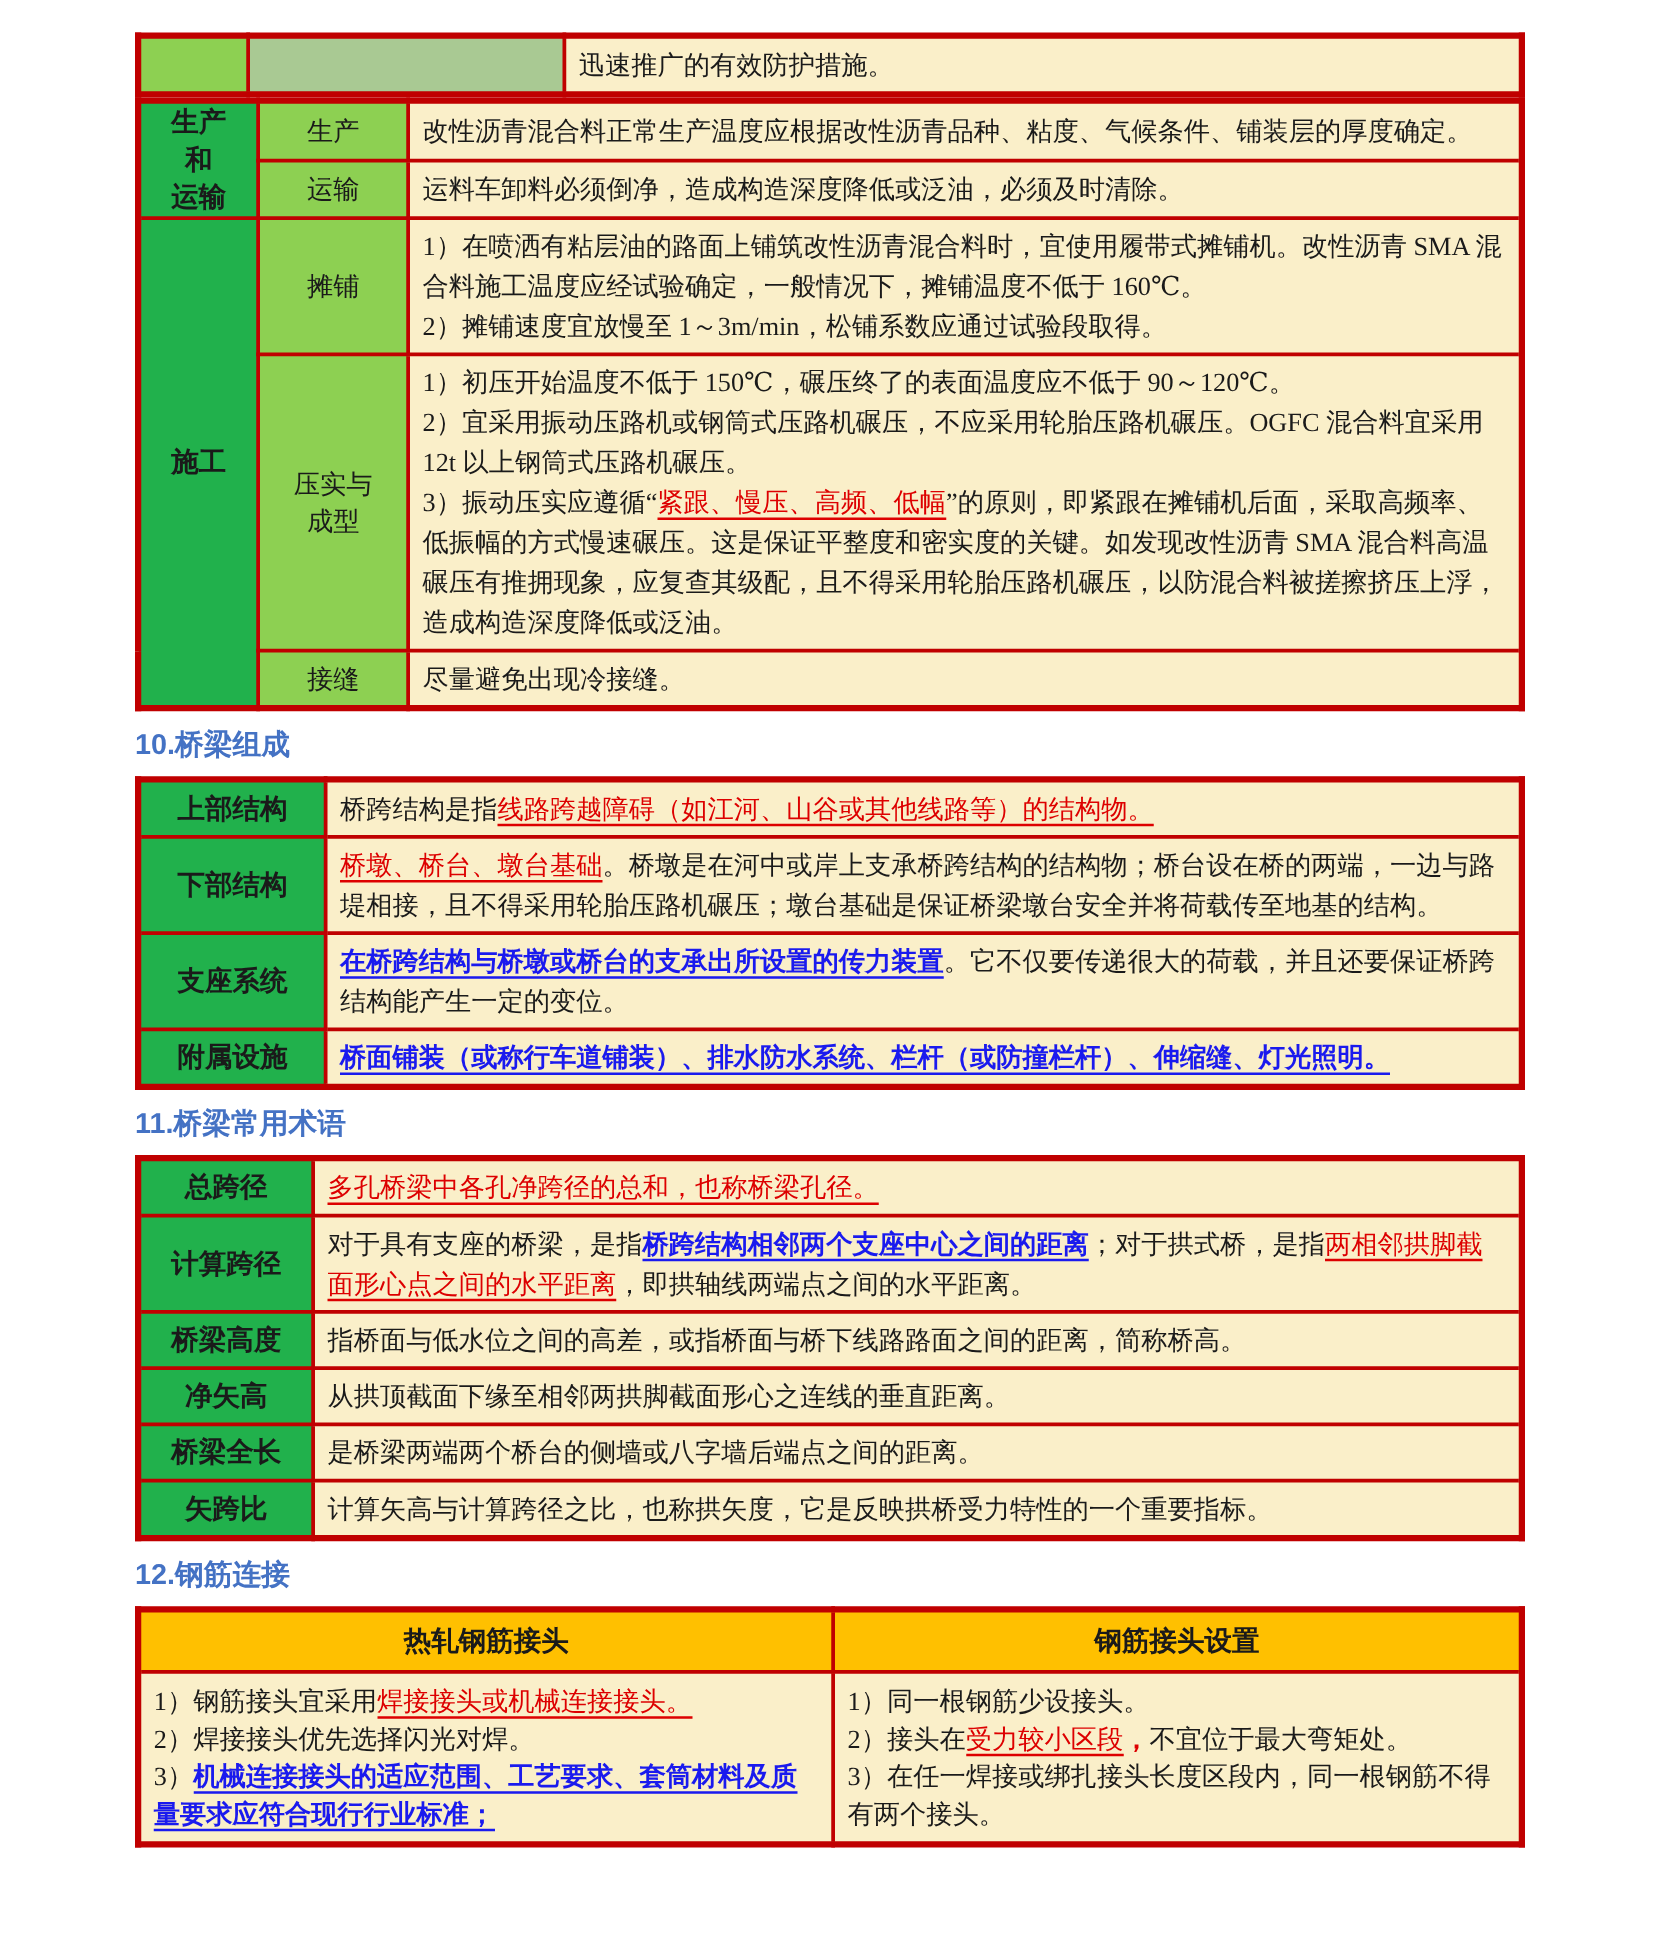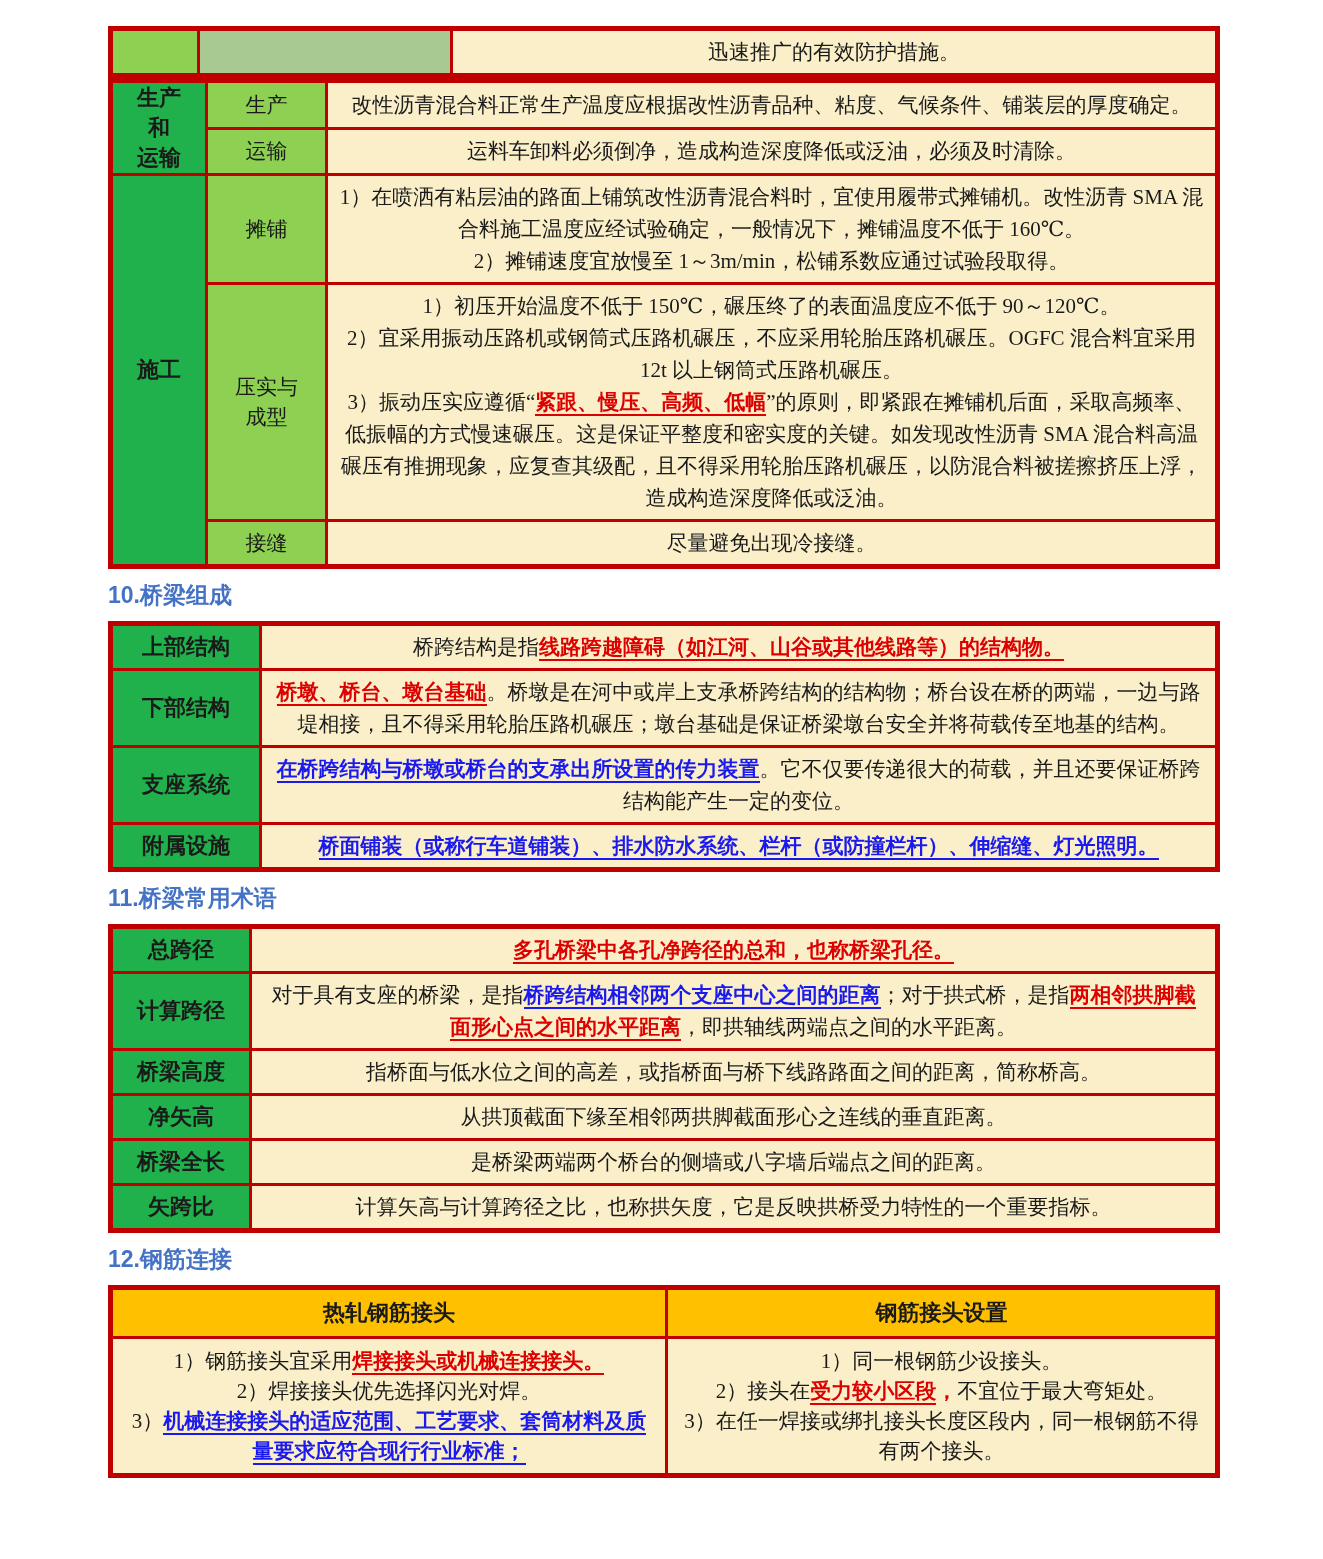--- a/index.html
+++ b/index.html
@@ -11,25 +11,25 @@
   body{width:1323px;height:1559px;overflow:hidden;
        font-family:"Liberation Serif","DejaVu Serif",serif;color:#1a1a1a;}
   .page{width:1323px;height:1559px;padding:26px 103px 0 108px;background:#fff;}
   table{border-collapse:collapse;table-layout:fixed;width:1112px;}
   table.tbl{border:5px solid var(--bred);}
   td{border:3px solid var(--bred);vertical-align:middle;}
   .c-dk{background:var(--dkgreen);text-align:center;font-family:"Liberation Sans","DejaVu Sans",sans-serif;
         font-weight:bold;font-size:22px;white-space:pre-line;line-height:30px;}
   .c-lt{background:var(--ltgreen);text-align:center;font-size:21px;white-space:pre-line;line-height:30px;}
   .c-sage{background:var(--sage);}
-  .c-cream{background:var(--cream);font-size:21px;line-height:32px;padding:5px 10px 5px 10px;vertical-align:middle;text-align:center;}
+  .c-cream{background:var(--cream);font-size:21px;line-height:32px;padding:5px 10px 5px 10px;vertical-align:middle;}
   .c-cream p{margin:0;}
   h2{font-family:"Liberation Sans","DejaVu Sans",sans-serif;color:var(--hblue);
      font-size:23px;font-weight:bold;margin:11px 0 10px 0;}
-  .s-r {color:var(--tred);font-weight:bold;border-bottom:2px solid var(--tred);}
+  .s-r {color:var(--tred);font-weight:normal;border-bottom:2px solid var(--tred);}
   .s-rb{color:var(--tred);font-weight:bold;}
   .s-b {color:var(--tblue);font-weight:bold;border-bottom:2px solid var(--tblue);}
   .t12 th{border:3px solid var(--bred);background:var(--orange);height:50px;
           font-family:"Liberation Sans","DejaVu Sans",sans-serif;font-size:22px;font-weight:bold;text-align:center;}
   .t12 td{vertical-align:top;}
   .t12 .c-cream{line-height:30px;padding:7px 10px;}
   .top-tbl td{height:36px;}
 </style>
 </head>
 <body>

